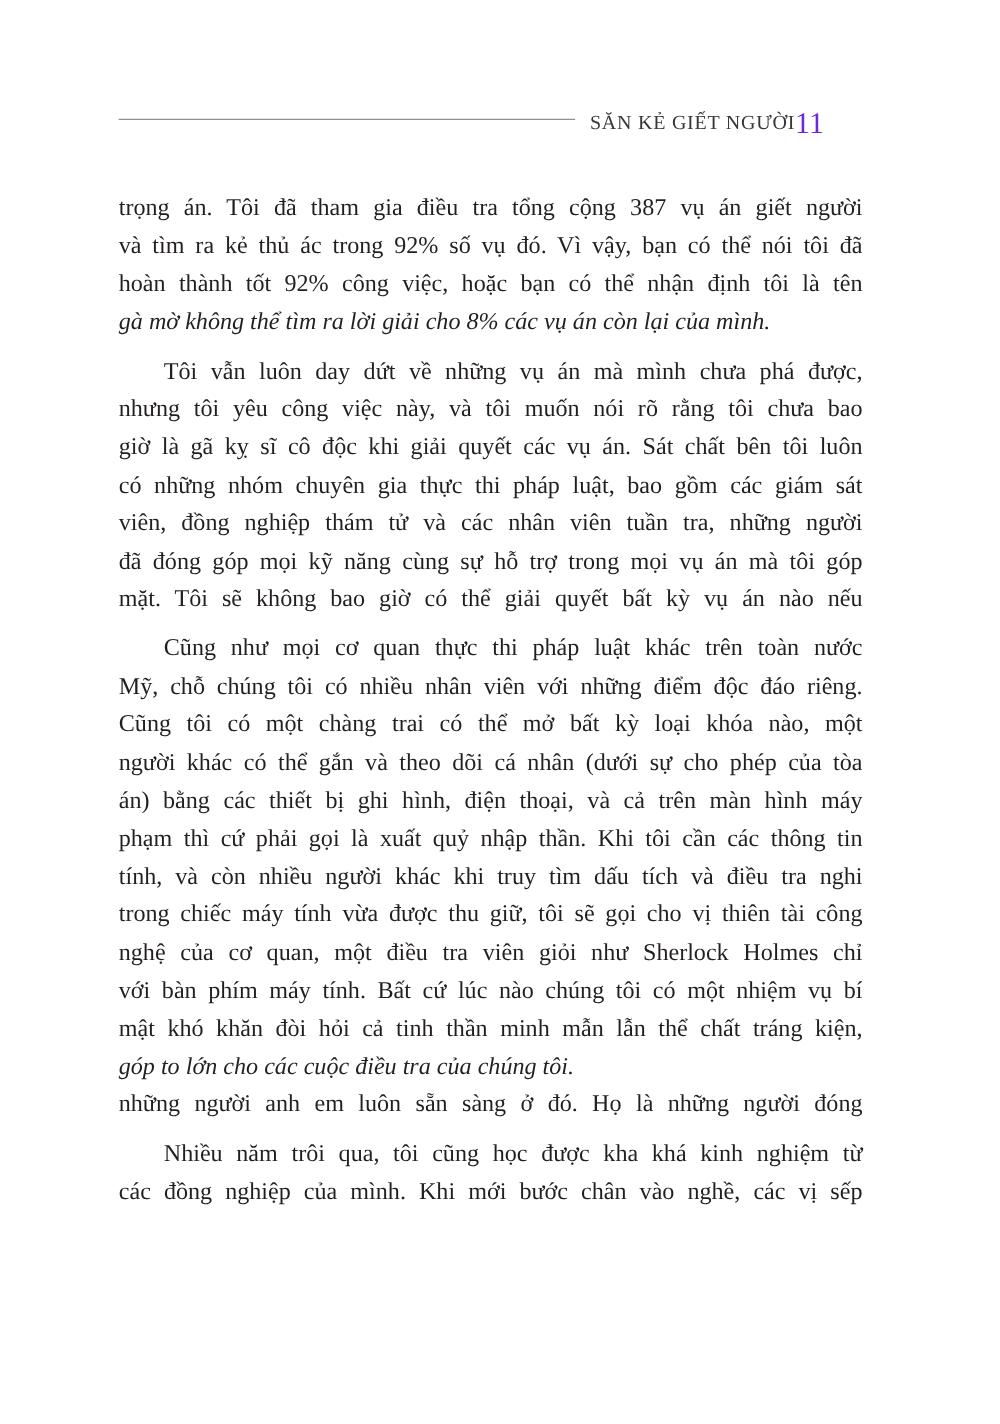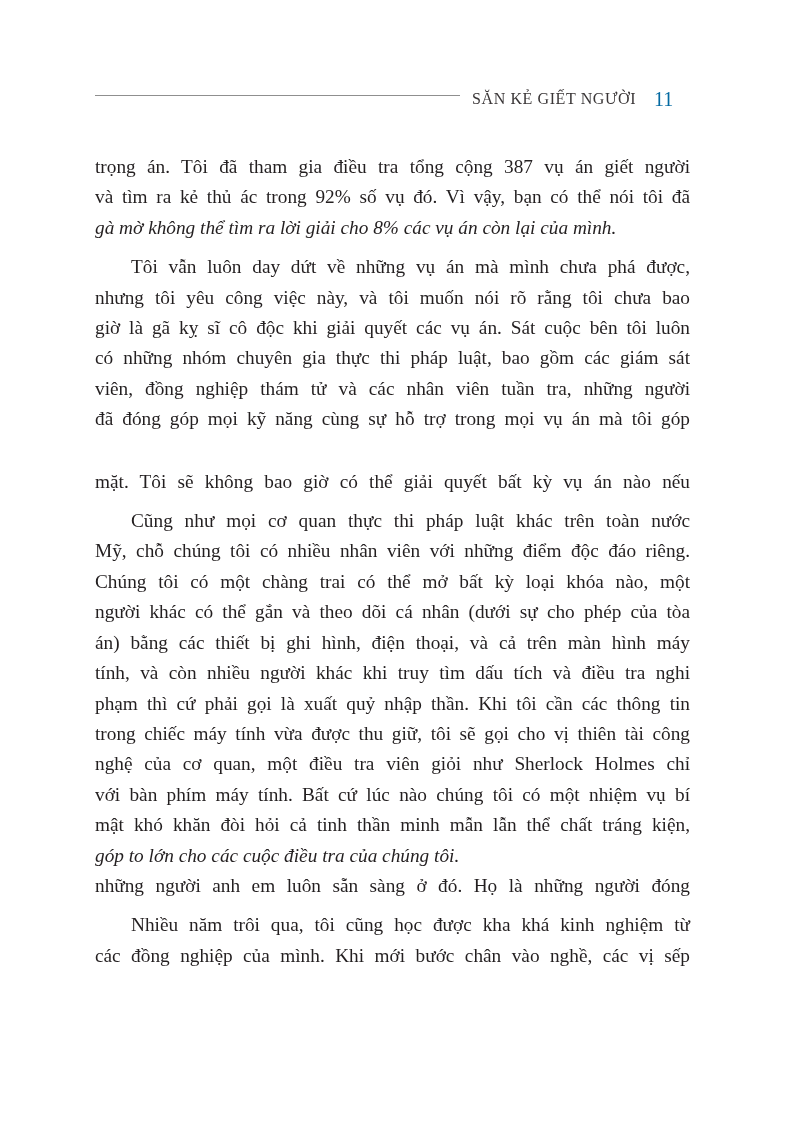--- a/index.html
+++ b/index.html
@@ -33,23 +33,22 @@
     }
     .header-title {
       margin-left: 12px;
       font-size: 16px;
       letter-spacing: 0.6px;
       color: #3a3637;
       white-space: nowrap;
       line-height: 20px;
     }
     .page-number {
-      margin-left: 18px;
-      font-size: 20px;
-      color: #0369a1;
+      font-size: 24px;
+      color: #6d28d9;
       line-height: 22px;
     }
     .body-text {
       position: absolute;
       left: 95px;
       top: 152px;
       width: 595px;
     }
     .body-text p {
       margin: 0 0 9px 0;
@@ -81,39 +80,40 @@
 <div class="header">
   <div class="header-rule"></div>
   <span class="header-title">SĂN KẺ GIẾT NGƯỜI</span>
   <span class="page-number">11</span>
 </div>
 
 <div class="body-text">
   <p class="cont">
     <span class="line">trọng án. Tôi đã tham gia điều tra tổng cộng 387 vụ án giết người</span>
     <span class="line">và tìm ra kẻ thủ ác trong 92% số vụ đó. Vì vậy, bạn có thể nói tôi đã</span>
+    <span class="line">hoàn thành tốt 92% công việc, hoặc bạn có thể nhận định tôi là tên</span>
     <span class="line last">gà mờ không thể tìm ra lời giải cho 8% các vụ án còn lại của mình.</span>
   </p>
   <p class="indent">
     <span class="line" style="padding-left:36px;text-indent:0;">Tôi vẫn luôn day dứt về những vụ án mà mình chưa phá được,</span>
     <span class="line" style="text-indent:0;">nhưng tôi yêu công việc này, và tôi muốn nói rõ rằng tôi chưa bao</span>
-    <span class="line" style="text-indent:0;">giờ là gã kỵ sĩ cô độc khi giải quyết các vụ án. Sát cuộc bên tôi luôn</span>
+    <span class="line" style="text-indent:0;">giờ là gã kỵ sĩ cô độc khi giải quyết các vụ án. Sát chất bên tôi luôn</span>
     <span class="line" style="text-indent:0;font-family:Liberation Serif, serif;">có những nhóm chuyên gia thực thi pháp luật, bao gồm các giám sát</span>
     <span class="line" style="text-indent:0;">viên, đồng nghiệp thám tử và các nhân viên tuần tra, những người</span>
     <span class="line" style="text-indent:0;">đã đóng góp mọi kỹ năng cùng sự hỗ trợ trong mọi vụ án mà tôi góp</span>
-    <span class="line" style="text-indent:0;margin-top:32px;">mặt. Tôi sẽ không bao giờ có thể giải quyết bất kỳ vụ án nào nếu</span>
+    <span class="line" style="text-indent:0;">mặt. Tôi sẽ không bao giờ có thể giải quyết bất kỳ vụ án nào nếu</span>
   </p>
   <p class="indent">
     <span class="line" style="padding-left:36px;text-indent:0;">Cũng như mọi cơ quan thực thi pháp luật khác trên toàn nước</span>
     <span class="line" style="text-indent:0;">Mỹ, chỗ chúng tôi có nhiều nhân viên với những điểm độc đáo riêng.</span>
-    <span class="line" style="text-indent:0;">Chúng tôi có một chàng trai có thể mở bất kỳ loại khóa nào, một</span>
+    <span class="line" style="text-indent:0;">Cũng tôi có một chàng trai có thể mở bất kỳ loại khóa nào, một</span>
     <span class="line" style="text-indent:0;">người khác có thể gắn và theo dõi cá nhân (dưới sự cho phép của tòa</span>
     <span class="line" style="text-indent:0;">án) bằng các thiết bị ghi hình, điện thoại, và cả trên màn hình máy</span>
+    <span class="line" style="text-indent:0;">phạm thì cứ phải gọi là xuất quỷ nhập thần. Khi tôi cần các thông tin</span>
     <span class="line" style="text-indent:0;">tính, và còn nhiều người khác khi truy tìm dấu tích và điều tra nghi</span>
-    <span class="line" style="text-indent:0;">phạm thì cứ phải gọi là xuất quỷ nhập thần. Khi tôi cần các thông tin</span>
     <span class="line" style="text-indent:0;">trong chiếc máy tính vừa được thu giữ, tôi sẽ gọi cho vị thiên tài công</span>
     <span class="line" style="text-indent:0;">nghệ của cơ quan, một điều tra viên giỏi như Sherlock Holmes chỉ</span>
     <span class="line" style="text-indent:0;">với bàn phím máy tính. Bất cứ lúc nào chúng tôi có một nhiệm vụ bí</span>
     <span class="line" style="text-indent:0;">mật khó khăn đòi hỏi cả tinh thần minh mẫn lẫn thể chất tráng kiện,</span>
     <span class="line last" style="text-indent:0;">góp to lớn cho các cuộc điều tra của chúng tôi.</span>
     <span class="line" style="text-indent:0;">những người anh em luôn sẵn sàng ở đó. Họ là những người đóng</span>
   </p>
   <p class="indent">
     <span class="line" style="padding-left:36px;text-indent:0;">Nhiều năm trôi qua, tôi cũng học được kha khá kinh nghiệm từ</span>
     <span class="line" style="text-indent:0;">các đồng nghiệp của mình. Khi mới bước chân vào nghề, các vị sếp</span>

